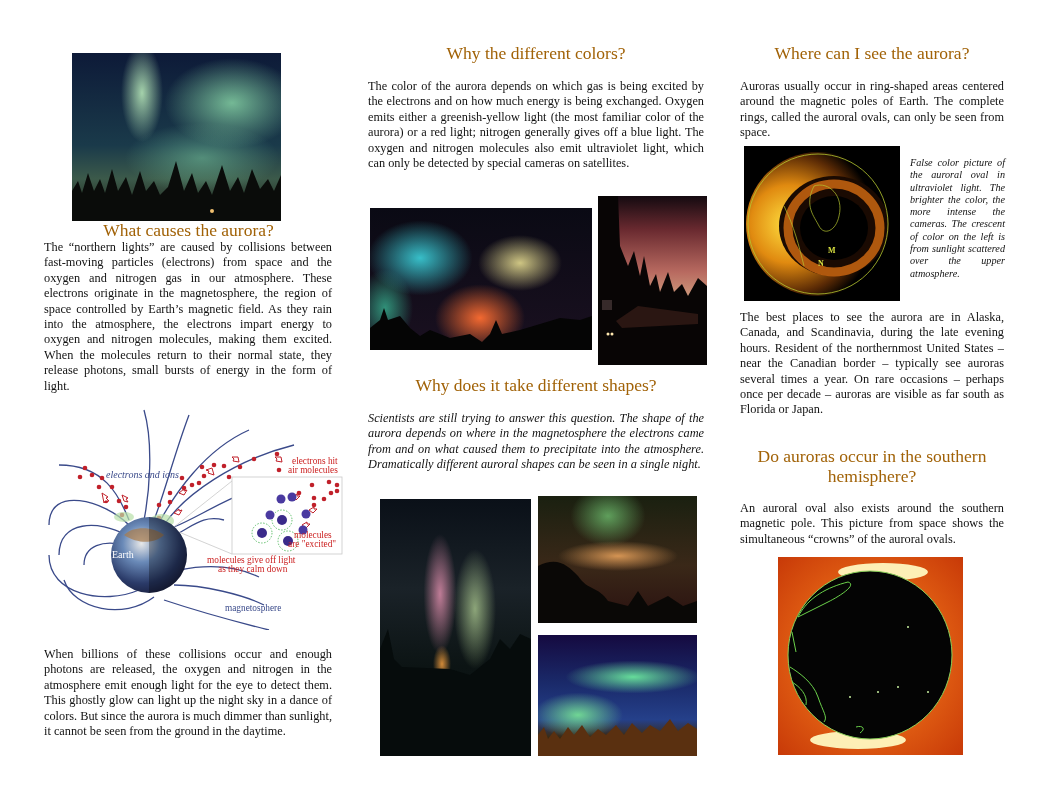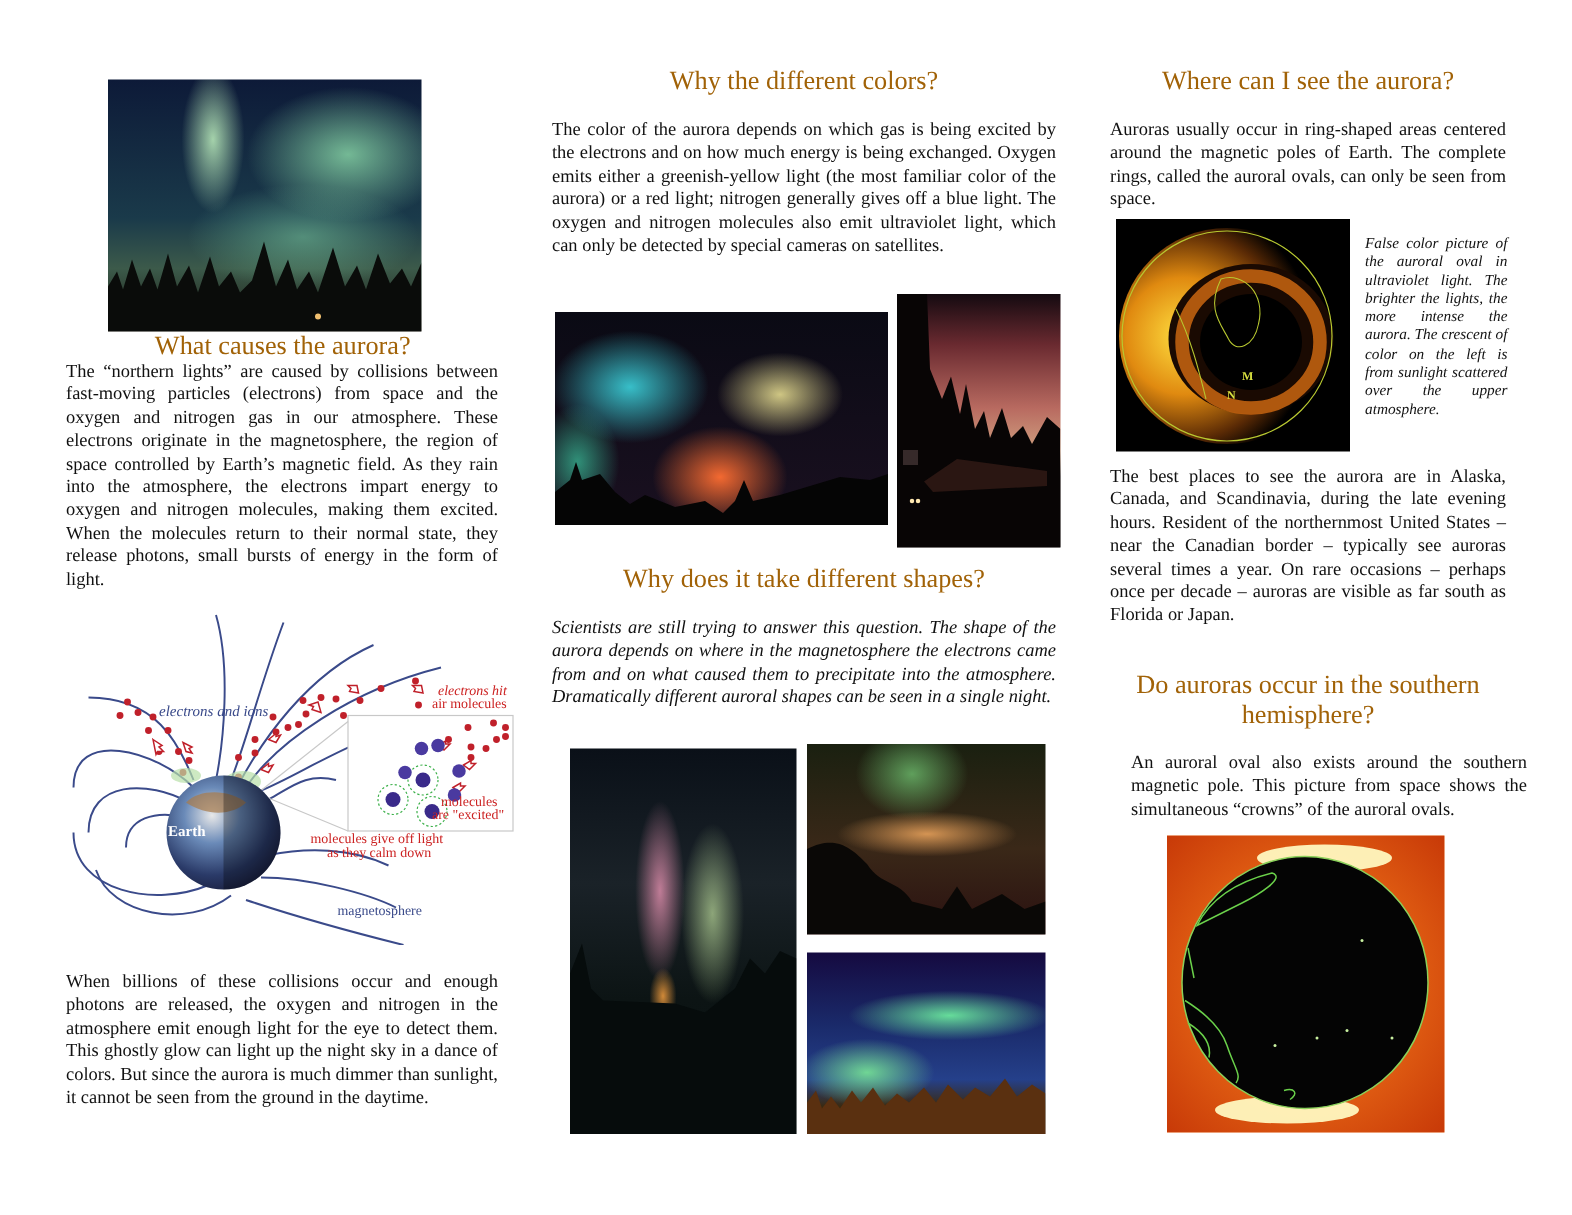--- a/index.html
+++ b/index.html
@@ -180,23 +180,23 @@
         <stop offset="35%" stop-color="#6a8ab8"></stop>
         <stop offset="75%" stop-color="#2a3a68"></stop>
         <stop offset="100%" stop-color="#1a2040"></stop>
       </radialGradient>
     </defs>
     <circle cx="105" cy="150" r="38" fill="url(#earthg)"></circle>
     <path d="M80 130 C90 120 110 122 120 130 C112 138 95 140 80 130 Z" fill="#a87a4a" opacity="0.7"></path>
     <path d="M105 112 A38 38 0 0 1 105 188 Z" fill="#000" opacity="0.3"></path>
   </svg>
   <span class="abs" style="left:62px; top:64px; font-size:10px; color:#3a4a8a;font-style:italic;">electrons and ions</span>
-  <span class="abs" style="left:248px; top:51px; font-size:9.3px; color:#cc2222;font-style:italic;">electrons hit</span>
+  <span class="abs" style="left:248px; top:51px; font-size:9.3px; color:#cc2222;">electrons hit</span>
   <span class="abs" style="left:244px; top:60px; font-size:9.3px; color:#cc2222;">air molecules</span>
-  <span class="abs" style="left:68px; top:144px; font-size:10px; color:#fff; font-weight:bold;">Earth</span>
+  <span class="abs" style="left:68px; top:144px; font-size:10px; color:#fff; font-weight:normal;">Earth</span>
   <span class="abs" style="left:250px; top:125px; font-size:9.3px; color:#cc2222;">molecules</span>
   <span class="abs" style="left:244px; top:134px; font-size:9.3px; color:#cc2222;">are "excited"</span>
   <span class="abs" style="left:163px; top:150px; font-size:9.3px; color:#cc2222;">molecules give off light</span>
   <span class="abs" style="left:174px; top:159px; font-size:9.3px; color:#cc2222;">as they calm down</span>
   <span class="abs" style="left:137px; top:198px; font-size:9.3px; color:#3a4a8a;margin-left:44px;">magnetosphere</span>
 </div>
 
 <p class="abs body" style="left:44px; top:647px; width:288px;">When billions of these collisions occur and enough photons are released, the oxygen and nitrogen in the atmosphere emit enough light for the eye to detect them.  This ghostly glow can light up the night sky in a dance of colors.  But since the aurora is much dimmer than sunlight, it cannot be seen from the ground in the daytime.</p>
 
 <h2 class="abs heading" style="left:368px; top:43px; width:336px;">Why the different colors?</h2>
@@ -256,26 +256,26 @@
     <ellipse cx="90" cy="80" rx="55" ry="50" fill="#1a0a02"></ellipse>
     <ellipse cx="90" cy="82" rx="46" ry="44" fill="none" stroke="#c06010" stroke-width="9" opacity="0.9"></ellipse>
     <ellipse cx="90" cy="82" rx="34" ry="32" fill="#000"></ellipse>
     <circle cx="74" cy="78" r="70" fill="none" stroke="#b8c830" stroke-width="0.8"></circle>
     <path d="M70 40 C85 35 100 50 95 70 C92 85 80 90 75 80 C70 70 60 60 70 40 Z" fill="none" stroke="#b8c830" stroke-width="0.7"></path>
     <path d="M40 60 C50 80 55 100 60 120" fill="none" stroke="#b8c830" stroke-width="0.7"></path>
     <text x="84" y="107" font-size="8" fill="#d8e040" font-family="Liberation Serif, serif" font-weight="bold">M</text>
     <text x="74" y="120" font-size="8" fill="#d8e040" font-family="Liberation Serif, serif" font-weight="bold">N</text>
   </svg>
 </div>
-<p class="abs caption" style="left:910px; top:157px; width:95px;">False color picture of the auroral oval in ultraviolet light.  The brighter the lights, the more intense the aurora.  The crescent of color on the left is from sunlight scattered over the upper atmosphere.</p>
+<p class="abs caption" style="left:910px; top:157px; width:95px;">False color picture of the auroral oval in ultraviolet light.  The brighter the color, the more intense the cameras.  The crescent of color on the left is from sunlight scattered over the upper atmosphere.</p>
 
 <p class="abs body" style="left:740px; top:310px; width:264px;">The best places to see the aurora are in Alaska, Canada, and Scandinavia, during the late evening hours.  Resident of the northernmost United States – near the Canadian border – typically see auroras several times a year.  On rare occasions – perhaps once per decade – auroras are visible as far south as Florida or Japan.</p>
 
 <h2 class="abs heading" style="left:740px; top:446px; width:264px;">Do auroras occur in the southern hemisphere?</h2>
-<p class="abs body" style="left:740px; top:501px; width:264px;margin-left:14px;">An auroral oval also exists around the southern magnetic pole.  This picture from space shows the simultaneous “crowns” of the auroral ovals.</p>
+<p class="abs body" style="left:740px; top:501px; width:264px;">An auroral oval also exists around the southern magnetic pole.  This picture from space shows the simultaneous “crowns” of the auroral ovals.</p>
 
 <div id="img-8" class="img">
   <svg width="185" height="198" viewBox="0 0 185 198">
     <defs>
       <radialGradient id="orangebg" cx="50%" cy="50%" r="70%">
         <stop offset="0%" stop-color="#ff8a20"></stop>
         <stop offset="100%" stop-color="#c83a08"></stop>
       </radialGradient>
     </defs>
     <rect width="185" height="198" fill="url(#orangebg)"></rect>

